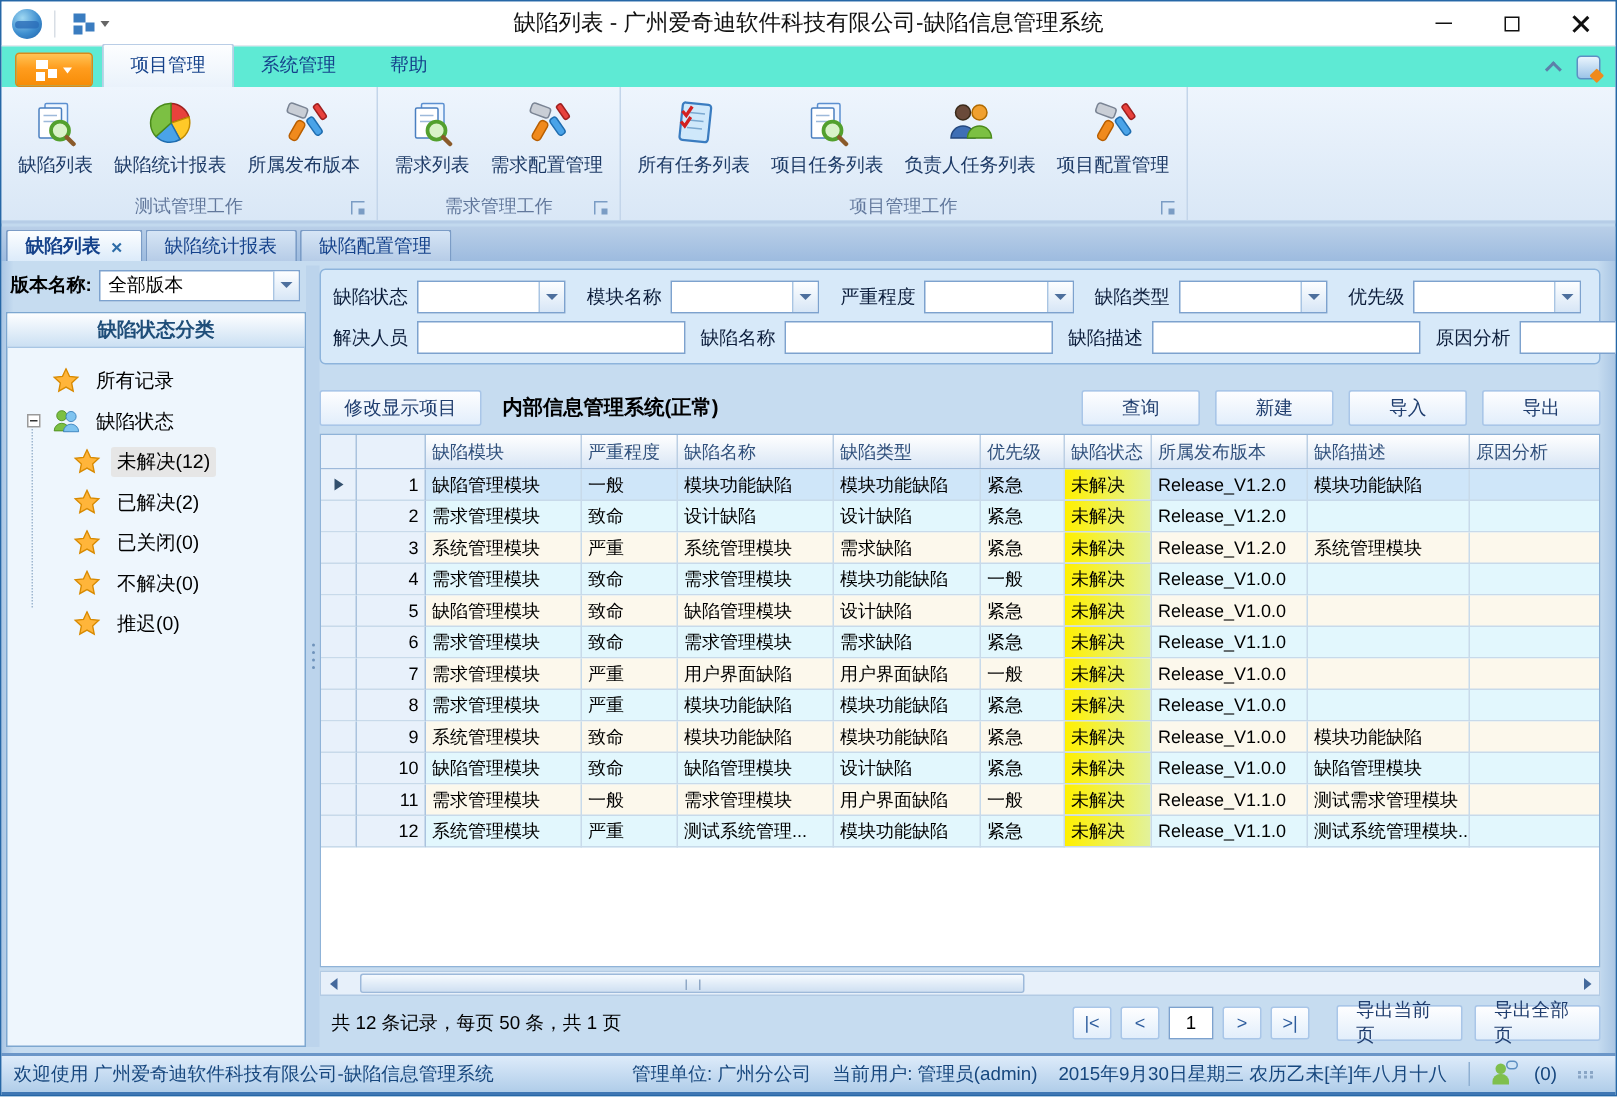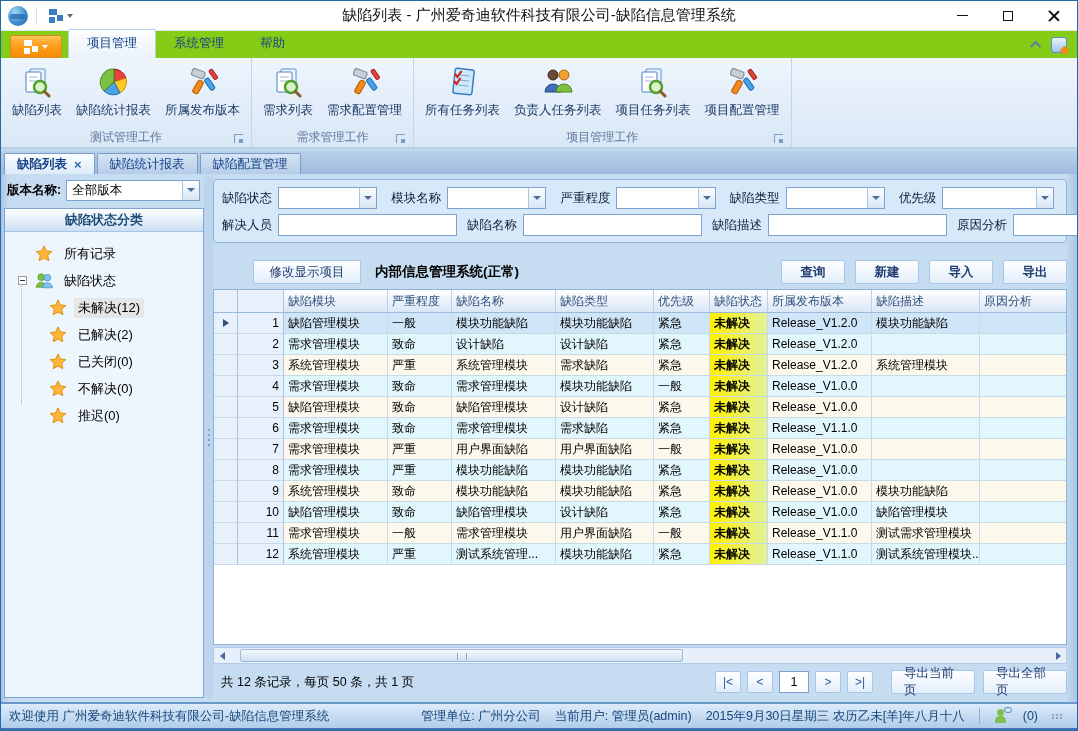--- a/index.html
+++ b/index.html
@@ -22,21 +22,21 @@
   .title-text { position:absolute; left:0; right:0; text-align:center; font-size:15px; color:#111; pointer-events:none; }
   .win-controls { margin-left:auto; display:flex; height:100%; }
   .wbtn { width:46px; height:100%; display:flex; align-items:center; justify-content:center; }
   .ic-min { width:11px; height:1px; background:#111; }
   .ic-max { width:10px; height:10px; border:1px solid #111; }
   .ic-close { position:relative; width:12px; height:12px; }
   .ic-close::before,.ic-close::after{ content:""; position:absolute; left:5px; top:-1px; width:1.5px; height:14px; background:#111; }
   .ic-close::before{ transform:rotate(45deg);} .ic-close::after{ transform:rotate(-45deg);}
 
   
-  .ribbon-tabs { position:absolute; top:30px; left:0; right:0; height:27px; background:#84cc16; display:flex; align-items:flex-end; }
+  .ribbon-tabs { position:absolute; top:30px; left:0; right:0; height:27px; background:#5eead4; display:flex; align-items:flex-end; }
   .appmenu-btn { margin:2px 6px 0 9px; height:23px; width:52px; border-radius:3px; border:1px solid #d98a1a;
     background:linear-gradient(#ffc354,#ff9d1e 45%,#f78c07); display:flex; align-items:center; justify-content:center; gap:4px; }
   .appmenu-btn .sq-icon i{ background:#fff; }
   .appmenu-btn .dd-small{ border-top-color:#fff; }
   .rtab { padding:5px 18px 6px 18px; font-size:12.5px; color:#15428b; }
   .rtab.active { background:linear-gradient(#fdfeff,#eaf2fb); border:1px solid #b9cde6; border-bottom:none; border-radius:2px 2px 0 0; }
   .ribbon-right { margin-left:auto; display:flex; align-items:center; gap:10px; padding-right:10px; padding-bottom:5px; }
   .chev-up { width:8px; height:8px; border-left:2px solid #5d7fa9; border-top:2px solid #5d7fa9; transform:rotate(45deg) translateY(2px); }
   .help-ic { width:16px; height:16px; border-radius:3px; background:linear-gradient(#eaf4fd,#9cc4e8); border:1px solid #5e8fc4; position:relative; }
   .help-ic::after{ content:""; position:absolute; right:-2px; bottom:-2px; width:7px; height:7px; background:#f08a1d; border-radius:1px; transform:rotate(45deg); }
@@ -92,40 +92,40 @@
 
   .filterbox { position:absolute; top:2px; left:0; right:0; height:64px; background:#d7e9f9; border:1px solid #8db4dc; border-radius:4px; padding:7px 8px 6px 8px; display:flex; flex-direction:column; justify-content:space-between; }
   .frow { display:flex; gap:10px; }
   .fgroup { flex:1; display:flex; align-items:center; gap:6px; }
   .flabel { font-size:12.5px; color:#0b1c3a; white-space:nowrap; }
   .fgroup .combo, .finput { flex:1; height:22px; }
   .finput { background:#fff; border:1px solid #7da2ce; }
 
   .gridtoolbar { position:absolute; top:82px; left:0; right:0; height:26px; display:flex; align-items:center; }
   .btn { height:24px; background:linear-gradient(#fefeff,#e2eefb); border:1px solid #a9c6e8; border-radius:2px; color:#1f3d6e; font-size:12.5px; display:flex; align-items:center; justify-content:center; padding:0 12px; }
-  .btn-modify { width:108px;margin-left:40px; }
+  .btn-modify { width:108px; }
   .project-label { margin-left:14px; font-size:13.5px; font-weight:bold; color:#000; }
   .toolbar-actions { margin-left:auto; display:flex; gap:10px; }
-  .toolbar-actions .btn { width:64px;font-weight:bold; }
+  .toolbar-actions .btn { width:79px; }
 
   
   .grid { position:absolute; top:112px; left:0; right:0; bottom:55px; border:1px solid #8fb3d8; background:#fff; overflow:hidden;text-align:right; }
   .gtable { width:920px; }
   .ghead { display:flex; height:23px; background:linear-gradient(#ffffff,#d9e6f5); border-bottom:1px solid #9db9da; }
   .ghead .gcell { font-size:12px; color:#30507c; border-right:1px solid #bccfe4; display:flex; align-items:center; padding:0 4px; overflow:hidden; white-space:nowrap; }
   .grow { display:flex; height:21px; }
   .grow .gcell { font-size:12px; color:#000; border-right:1px solid #c8daea; border-bottom:1px solid #c8daea; display:flex; align-items:center; padding:0 4px; overflow:hidden; white-space:nowrap; }
   .grow.odd  .gcell { background:#fcf8ec; }
   .grow.even .gcell { background:#e2f7fd; }
   .grow.selected .gcell { background:#cfe6f9; }
   .gcell.ind { width:24px; justify-content:center; background:#e8f1fb !important; border-right:1px solid #aac3de; }
   .gcell.num { width:46px; justify-content:flex-end; background:#e8f1fb !important; border-right:1px solid #aac3de; }
   .c0{width:104px}.c1{width:64px}.c2{width:104px}.c3{width:98px}.c4{width:56px}
   .c5{width:58px}.c6{width:104px}.c7{width:108px}.c8{width:92px}
-  .grow .gcell.c5 { background:linear-gradient(90deg,#fff000,#e2f29b) !important; font-weight:bold; }
+  .grow .gcell.c5 { background:linear-gradient(90deg,#fff000,#e2f29b) !important; font-weight:normal; }
   .row-arrow { width:0;height:0;border-top:4px solid transparent;border-bottom:4px solid transparent;border-left:6px solid #33506e; }
 
   
   .hscroll { position:absolute; left:0; right:0; bottom:36px; height:17px; border:1px solid #b3cbe4; background:#e7f0fa; display:flex; align-items:center; }
   .harrow { width:16px; height:100%; display:flex; align-items:center; justify-content:center; }
   .tri-l { width:0;height:0;border-top:4px solid transparent;border-bottom:4px solid transparent;border-right:5px solid #44699c; }
   .tri-r { width:0;height:0;border-top:4px solid transparent;border-bottom:4px solid transparent;border-left:5px solid #44699c; }
   .hthumb { margin-left:10px; width:52%; height:13px; background:linear-gradient(#f6fafe,#cfe0f2); border:1px solid #9db9da; border-radius:2px; position:relative; }
   .hthumb::after { content:""; position:absolute; left:50%; top:3px; width:8px; height:7px; border-left:1px solid #8fa8c6; border-right:1px solid #8fa8c6; transform:translateX(-50%); }
 
@@ -289,40 +289,40 @@
                 <line x1="11" y1="19" x2="21" y2="20" stroke="#7aa8d0"></line>
                 <path d="M8 8 l2.5 3 4-6" fill="none" stroke="#d42020" stroke-width="2.2"></path>
                 <path d="M7 15 l2.5 3 4-6" fill="none" stroke="#d42020" stroke-width="2.2"></path>
               </svg>
           </span>
           <span class="rlabel">所有任务列表</span>
         </div>
         <div class="rbtn">
           <span class="ricon">
             <svg width="32" height="32" viewBox="0 0 32 32">
-                <circle cx="11" cy="9" r="5" fill="#6a4a3a" stroke="#3a2a1a"></circle>
-                <path d="M3 26 a8 8 0 0 1 16 0 Z" fill="#3f6fb5" stroke="#24487e"></path>
-                <circle cx="22" cy="9" r="5" fill="#f0a030" stroke="#b06a00"></circle>
-                <path d="M14 26 a8 8 0 0 1 16 0 Z" fill="#7cc043" stroke="#4a8a1a"></path>
-              </svg>
-          </span>
-          <span class="rlabel">负责人任务列表</span>
-        </div>
-        <div class="rbtn">
-          <span class="ricon">
-            <svg width="32" height="32" viewBox="0 0 32 32">
                 <rect x="9" y="3" width="15" height="20" rx="1" fill="#eef6ff" stroke="#5b8fd0"></rect>
                 <rect x="5" y="6" width="15" height="20" rx="1" fill="#ffffff" stroke="#4a7fc0"></rect>
                 <line x1="8" y1="11" x2="17" y2="11" stroke="#9db9da"></line>
                 <line x1="8" y1="15" x2="17" y2="15" stroke="#9db9da"></line>
                 <circle cx="19" cy="21" r="6" fill="#d9f2c8" stroke="#53a02e" stroke-width="2.5"></circle>
                 <line x1="23.5" y1="25.5" x2="28" y2="30" stroke="#8a5a2a" stroke-width="3" stroke-linecap="round"></line>
               </svg>
           </span>
           <span class="rlabel">项目任务列表</span>
+        </div>
+        <div class="rbtn">
+          <span class="ricon">
+            <svg width="32" height="32" viewBox="0 0 32 32">
+                <circle cx="11" cy="9" r="5" fill="#6a4a3a" stroke="#3a2a1a"></circle>
+                <path d="M3 26 a8 8 0 0 1 16 0 Z" fill="#3f6fb5" stroke="#24487e"></path>
+                <circle cx="22" cy="9" r="5" fill="#f0a030" stroke="#b06a00"></circle>
+                <path d="M14 26 a8 8 0 0 1 16 0 Z" fill="#7cc043" stroke="#4a8a1a"></path>
+              </svg>
+          </span>
+          <span class="rlabel">负责人任务列表</span>
         </div>
         <div class="rbtn">
           <span class="ricon">
             <svg width="32" height="32" viewBox="0 0 32 32">
                 <rect x="8" y="14" width="6" height="14" rx="2.5" transform="rotate(30 11 21)" fill="#f08a1d" stroke="#b85e00"></rect>
                 <rect x="5" y="4" width="13" height="7" rx="2" transform="rotate(20 11 7)" fill="#c9ced6" stroke="#7a8494"></rect>
                 <rect x="20" y="12" width="5" height="13" rx="2" transform="rotate(-35 22 18)" fill="#4aa3e8" stroke="#1f6db0"></rect>
                 <rect x="24" y="3" width="4" height="11" rx="1.5" transform="rotate(-35 26 8)" fill="#e8413c" stroke="#a02020"></rect>
               </svg>
           </span>

